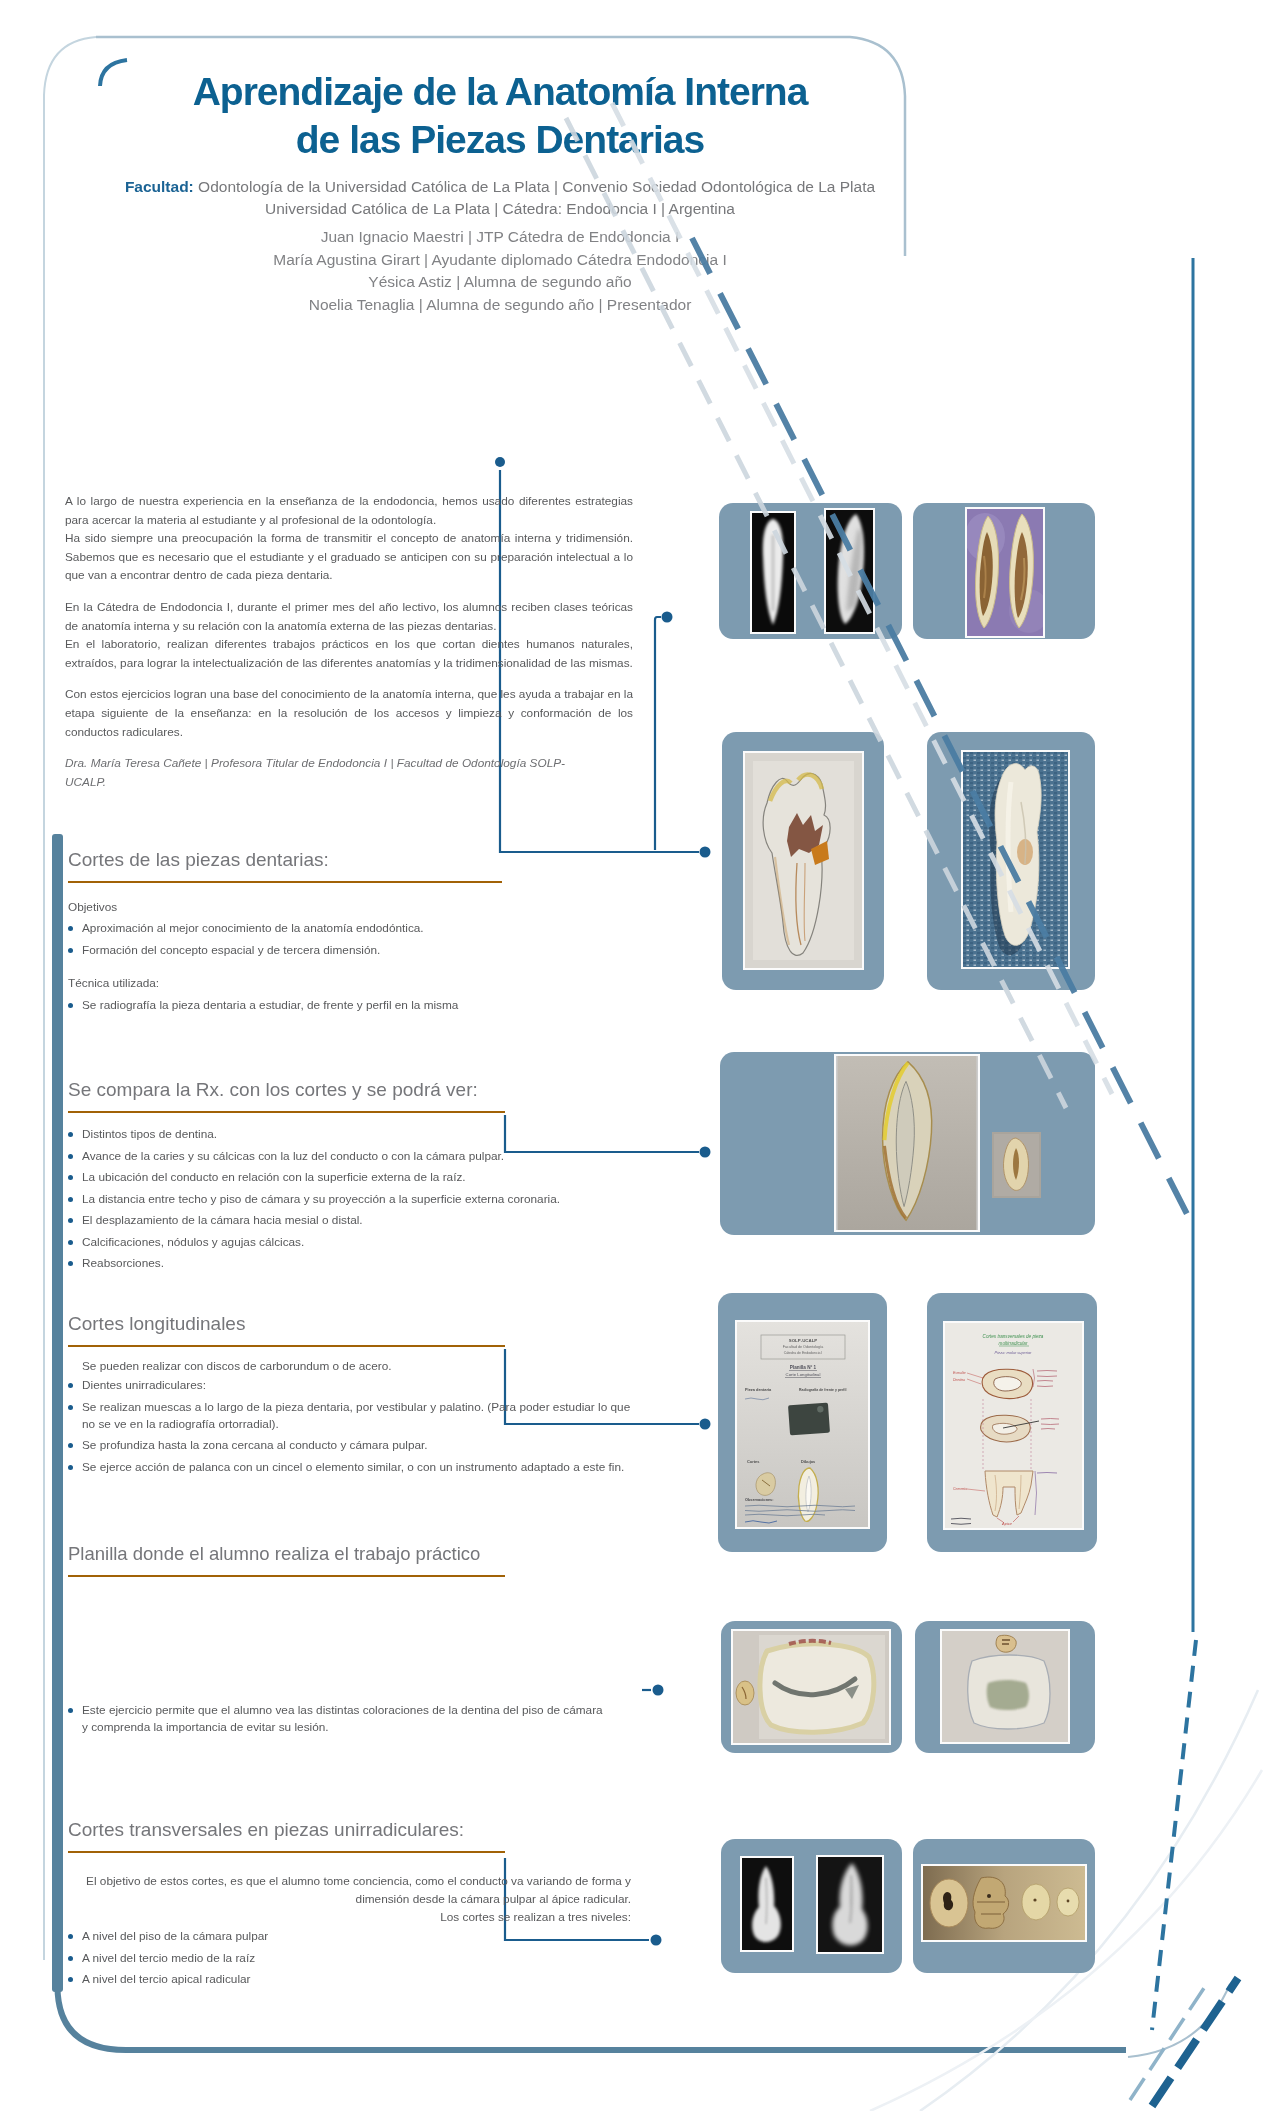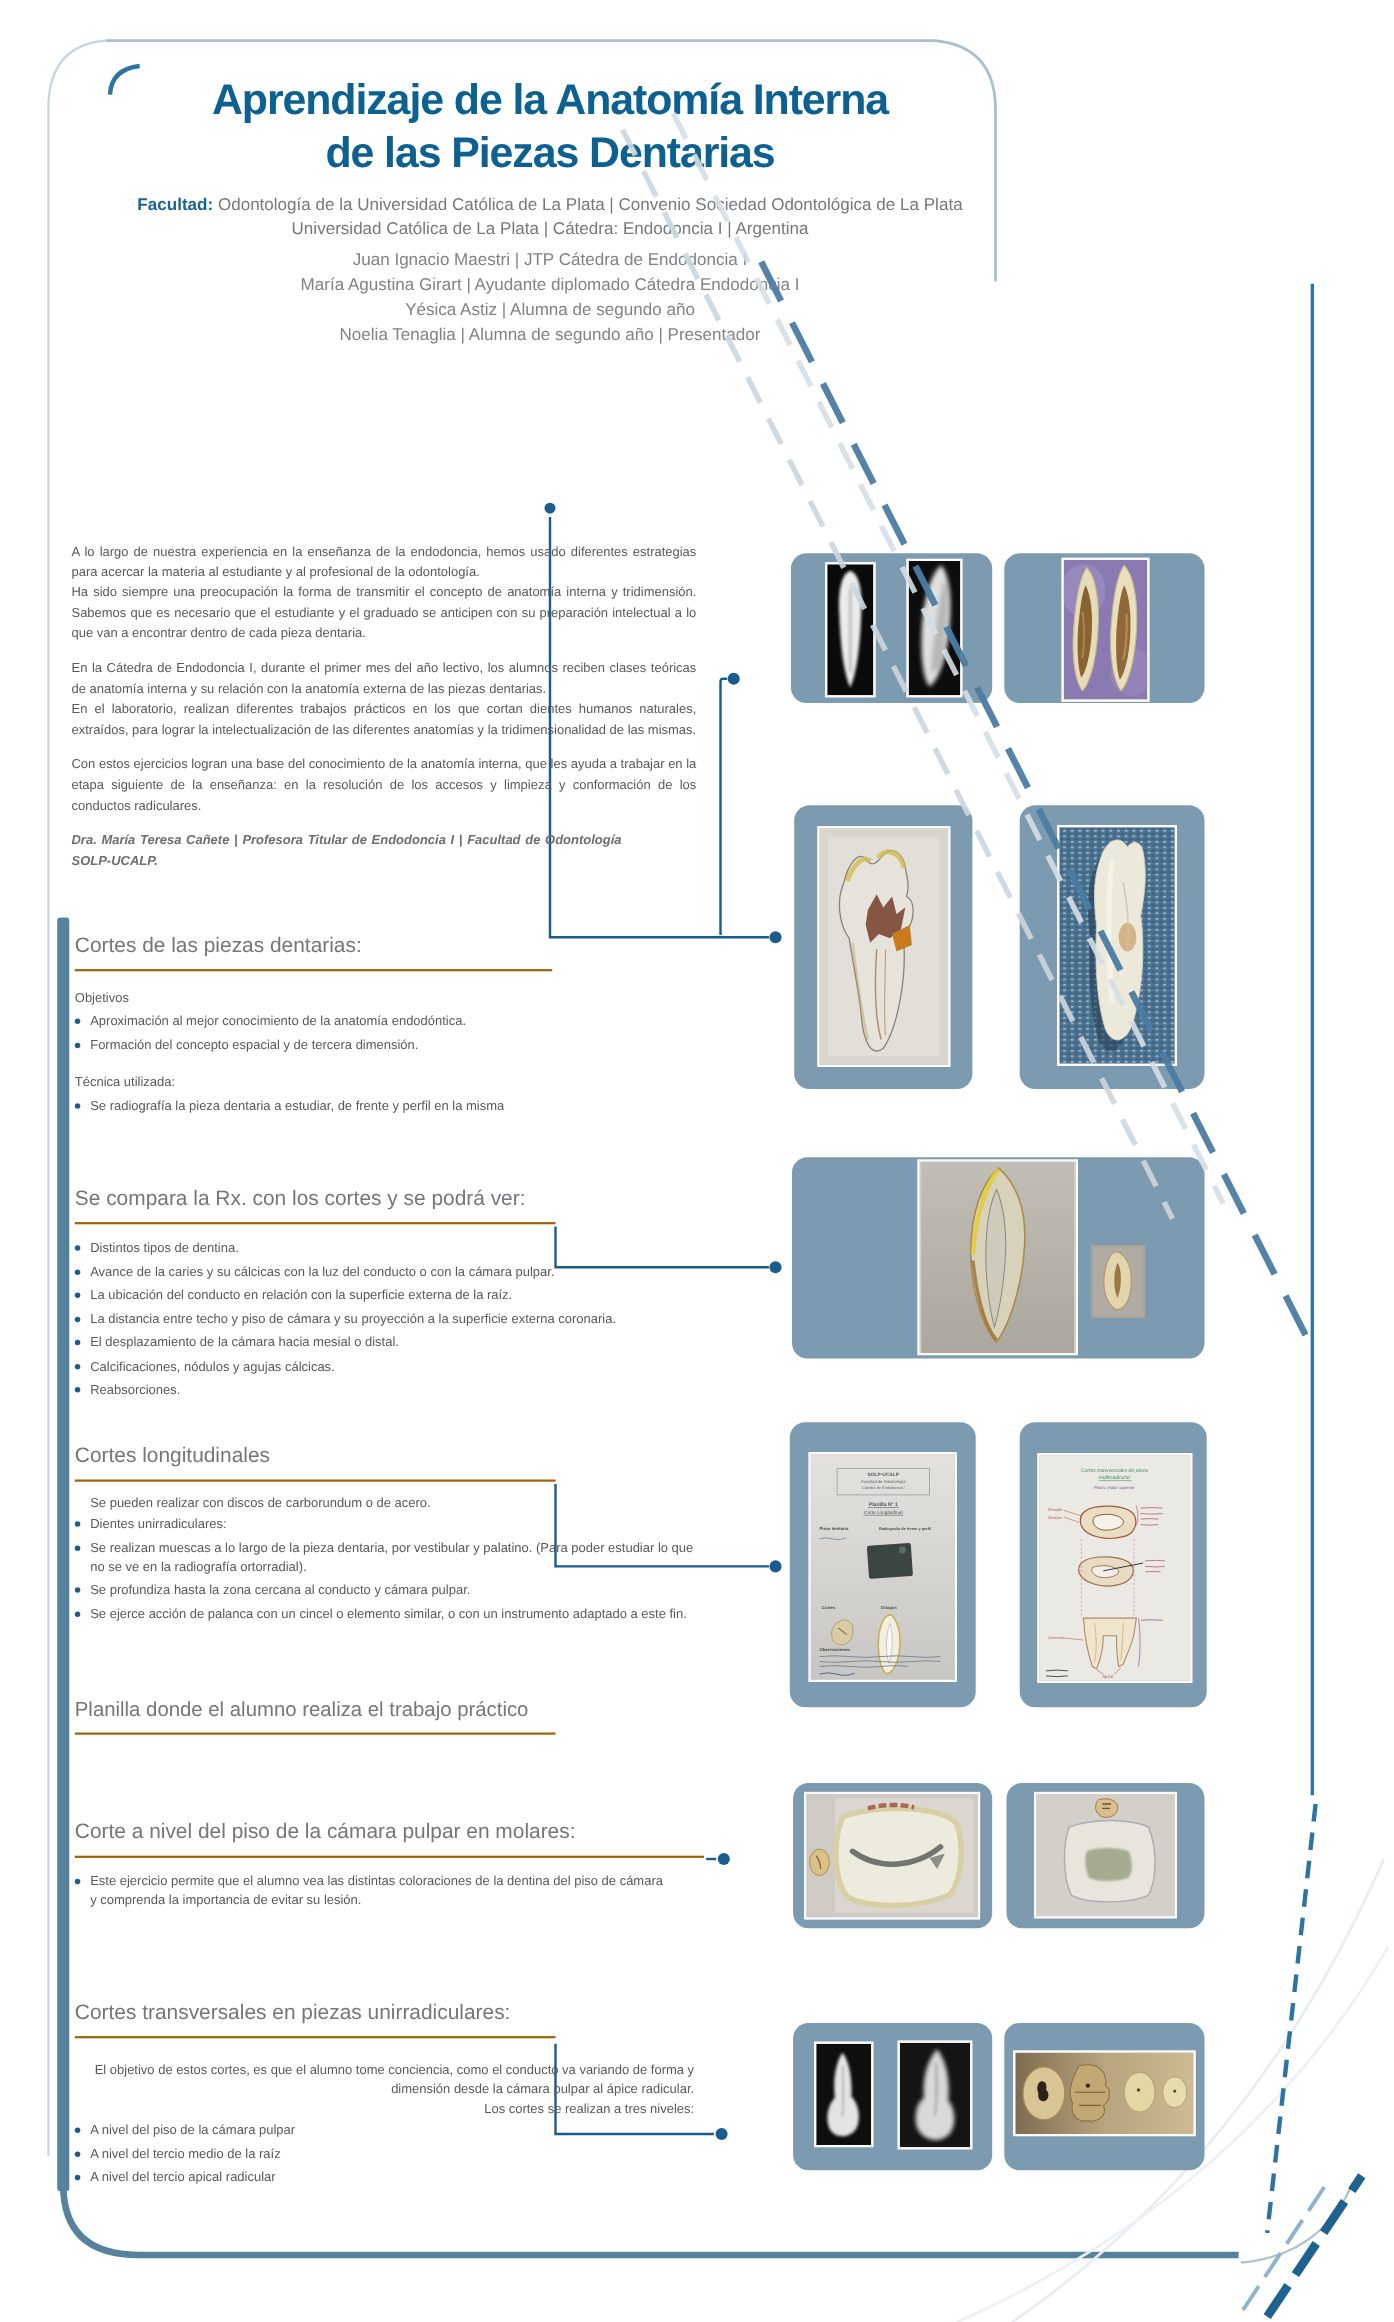--- a/index.html
+++ b/index.html
@@ -10,21 +10,21 @@
   
   .title{left:20px;top:68px;width:960px;text-align:center;color:#0c6191;
          font-size:39px;font-weight:bold;line-height:48px;letter-spacing:-1px;}
   .faculty{left:20px;top:176px;width:960px;text-align:center;font-size:15.5px;color:#77787b;line-height:22px;}
   .faculty .fl{color:#1b6394;font-weight:bold;}
   .authors{left:20px;top:226px;width:960px;text-align:center;font-size:15.5px;color:#818285;line-height:22.5px;}
   
   .intro{left:65px;top:492px;width:568px;}
   .intro p{margin:0;font-size:11.8px;line-height:18.6px;text-align:justify;}
   .intro p.gap{margin-top:13px;}
-  .credit{margin-top:13px !important;font-style:italic;color:#6d6e71;text-align:center;width:500px;font-weight:bold;}
+  .credit{margin-top:13px !important;font-style:italic;color:#6d6e71;text-align:center;width:500px;}
   .heading{font-size:19px;color:#75767a;padding-bottom:10px;border-bottom:2px solid #a16207;line-height:23px;}
   .sub{font-size:11.8px;color:#58595b;}
   ul.blt{list-style:none;margin:0;padding:0;font-size:11.8px;color:#58595b;}
   ul.blt li{position:relative;padding-left:17px;line-height:17px;margin-bottom:4.5px;}
   ul.blt li::before{content:"";position:absolute;left:3px;top:6px;width:5px;height:5px;border-radius:50%;background:#1a5c8d;}
   .nodotline{padding-left:17px;font-size:11.8px;line-height:17px;}
   .sixpara p{margin:0;font-size:11.8px;line-height:18px;text-align:right;}
   
   .panel{position:absolute;background:#7d9bb0;border-radius:14px;}
   .frame{position:absolute;border:2px solid #fbfbfb;overflow:hidden;background:#ccc;}
@@ -121,21 +121,20 @@
   <ul class="abs blt" style="left:65px;top:1377px;width:572px">
 
   <li>Dientes unirradiculares:</li>
       <li>Se realizan muescas a lo largo de la pieza dentaria, por vestibular y palatino. (Para poder estudiar lo que no se ve en la radiografía ortorradial).</li>
       <li>Se profundiza hasta la zona cercana al conducto y cámara pulpar.</li>
       <li>Se ejerce acción de palanca con un cincel o elemento similar, o con un instrumento adaptado a este fin.</li>
     </ul>
 
   <div class="abs heading" style="left:68px;top:1542px;width:437px;font-size:18.5px">Planilla donde el alumno realiza el trabajo práctico</div>
 
-  <div class="abs heading" style="left:68px;top:1654px;width:572px">Corte a nivel del piso de la cámara pulpar en molares:</div>
   <ul class="abs blt" style="left:65px;top:1702px;width:545px">
 
   <li>Este ejercicio permite que el alumno vea las distintas coloraciones de la dentina del piso de cámara y comprenda la importancia de evitar su lesión.</li>
     </ul>
 
   <div class="abs heading" style="left:68px;top:1818px;width:437px">Cortes transversales en piezas unirradiculares:</div>
   <div class="abs sixpara" style="left:65px;top:1872px;width:566px">
     <p>El objetivo de estos cortes, es que el alumno tome conciencia, como el conducto va variando de forma y dimensión desde la cámara pulpar al ápice radicular.</p>
     <p>Los cortes se realizan a tres niveles:</p>
   </div>

